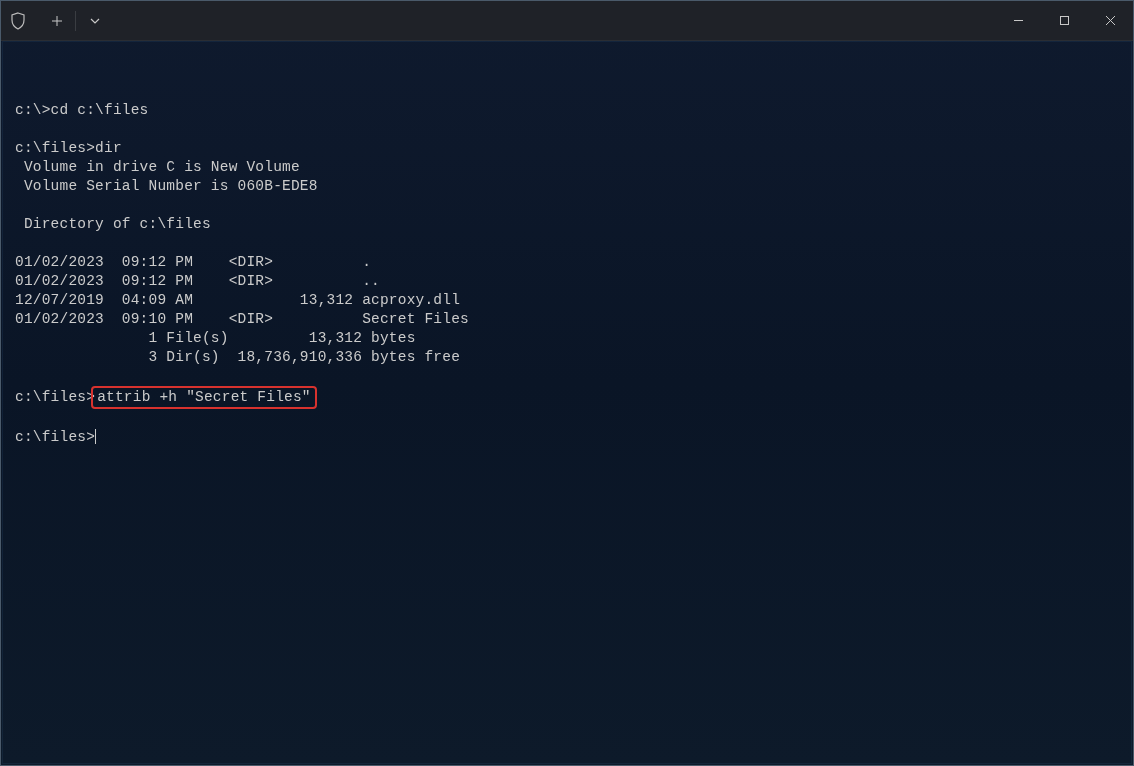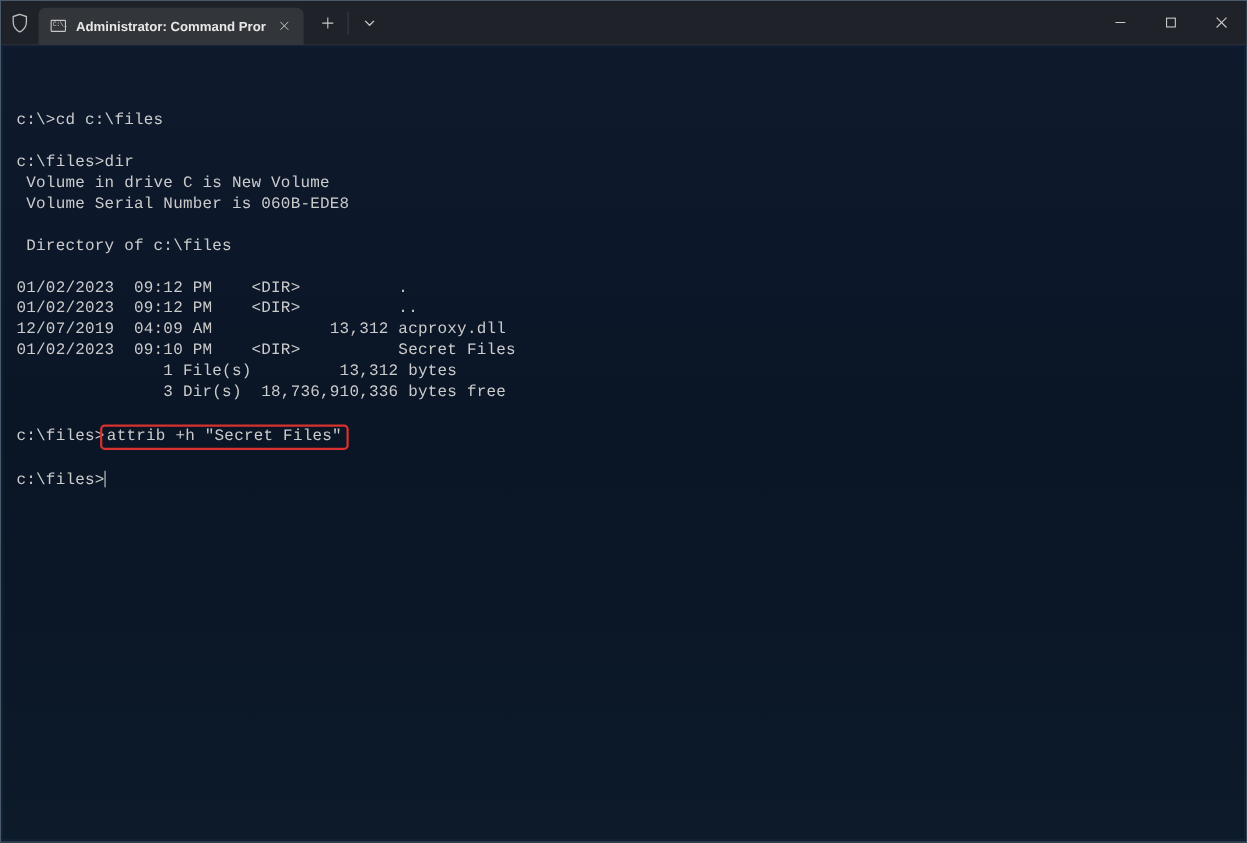--- a/index.html
+++ b/index.html
@@ -196,31 +196,20 @@
 
 <div class="window">
 
   <div class="titlebar">
     <div class="titlebar-left">
       <div class="shield-icon">
         <svg viewBox="0 0 16 18">
           <path d="M8 1 L14 3 L14 8 C14 12 11 15.5 8 17 C5 15.5 2 12 2 8 L2 3 Z" fill="none" stroke="#bcbcbc" stroke-width="1.2"></path>
         </svg>
       </div>
-      <div class="tab">
-        <div class="tab-icon">
-          <div class="tab-icon-box"></div>
-        </div>
-        <span class="tab-label">Administrator: Command Pror</span>
-        <div class="tab-close">
-          <svg viewBox="0 0 10 10" width="9" height="9">
-              <path d="M1 1 L9 9 M9 1 L1 9" stroke="#c8c8c8" stroke-width="1"></path>
-            </svg>
-        </div>
-      </div>
       <div class="new-tab-btn">
         <svg viewBox="0 0 12 12" width="12" height="12">
             <path d="M6 1 L6 11 M1 6 L11 6" stroke="#c8c8c8" stroke-width="1"></path>
           </svg>
       </div>
       <div class="divider-v"></div>
       <div class="dropdown-btn">
         <svg viewBox="0 0 10 6">
             <path d="M1 1 L5 5 L9 1" fill="none" stroke="#c8c8c8" stroke-width="1.2"></path>
           </svg>

